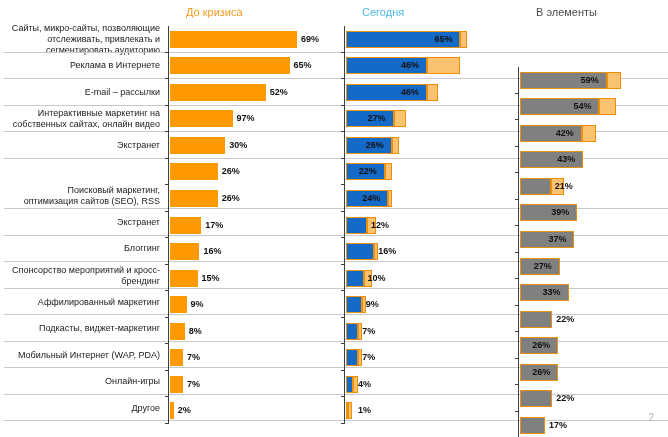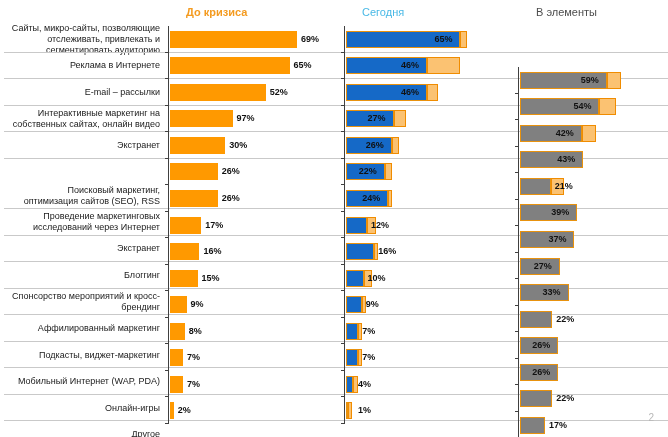--- a/index.html
+++ b/index.html
@@ -14,21 +14,21 @@
     -webkit-font-smoothing: antialiased;
   }
 
   
   .hdr {
     position: absolute;
     top: 6px;
     font-size: 11px;
     white-space: nowrap;
   }
-  #hdr-past   { left: 186px; color: #F49B20; font-weight: bold; }
+  #hdr-past   { left: 186px; color: #F49B20; }
   #hdr-today  { left: 362px; color: #49B9E6; }
   #hdr-future { left: 536px; color: #4D4D4D; }
 
   
   #chart {
     position: absolute;
     left: 0; top: 26px;
     width: 668px; height: 398px;
   }
   .row {
@@ -176,29 +176,20 @@
             <span>Экстранет</span>
           </div>
         </div>
         <div class="sep"></div>
       </div>
       <div class="row" style="height: 26.5333px; margin-top: 24px;">
         <div class="lbl">
           <div>
             <span>Поисковый маркетинг,</span>
             <span>оптимизация сайтов (SEO), RSS</span>
-          </div>
-        </div>
-        <div class="sep"></div>
-      </div>
-      <div class="row" style="height: 26.5333px;">
-        <div class="lbl">
-          <div>
-            <span>Проведение маркетинговых</span>
-            <span>исследований через Интернет</span>
           </div>
         </div>
         <div class="sep"></div>
       </div>
       <div class="row" style="height: 26.5333px;">
         <div class="lbl">
           <div>
             <span>Экстранет</span>
           </div>
         </div>

